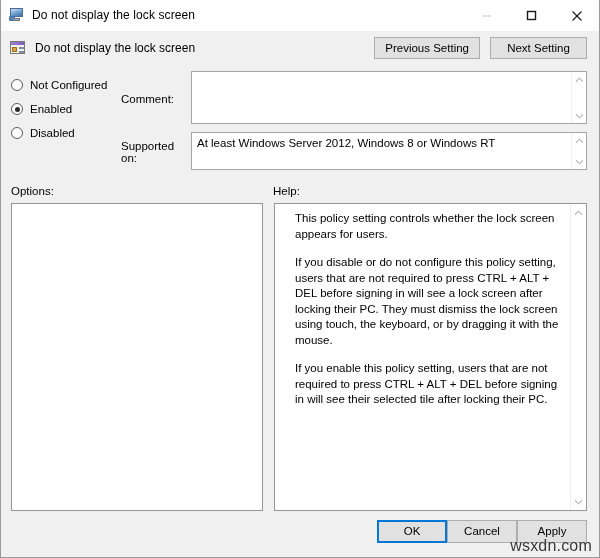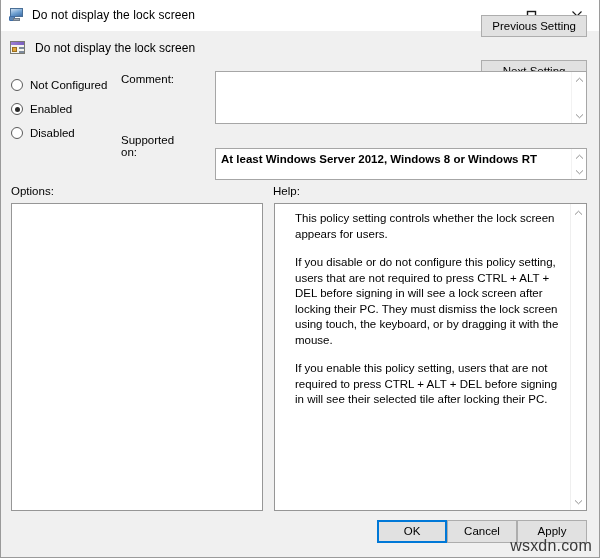--- a/index.html
+++ b/index.html
@@ -85,22 +85,21 @@
     position: relative;
   }
   .policy-name {
     font-size: 12px;
     color: #000000;
     white-space: nowrap;
   }
   .nav-buttons {
     margin-left: auto;
     display: flex;
-    gap: 23px;
-    flex-direction: column;
+    gap: 10px;
   }
   .btn {
     font-family: "Liberation Sans", sans-serif;
     font-size: 11.5px;
     color: #000000;
     background: #e1e1e1;
     border: 1px solid #adadad;
     height: 22px;
     padding: 0 10px;
     line-height: 20px;
@@ -148,39 +147,38 @@
   .radio-label { font-size: 11.5px; color: #000; }
 
   .fields-col {
     flex: 1;
     display: flex;
     flex-direction: column;
     padding-left: 12px;
   }
   .field-row {
     display: flex;
-    align-items: flex-start;
-    gap: 24px;
+    align-items: center;
   }
   .field-label {
     width: 70px;
     flex: none;
     font-size: 11.5px;
     color: #000;
     padding-top: 2px;
   }
   .field-box {
     flex: 1;
     background: #ffffff;
     border: 1px solid #a6a6a6;
     display: flex;
     position: relative;
   }
   .comment-box { height: 53px; }
-  .supported-box { height: 32px; margin-top: 24px; font-weight: bold; }
+  .supported-box { height: 38px; margin-top: 8px; }
   .field-text {
     flex: 1;
     padding: 3px 5px;
     font-size: 11.5px;
     color: #000;
     overflow: hidden;
     line-height: 15px;
   }
   .mini-scroll {
     width: 15px;

